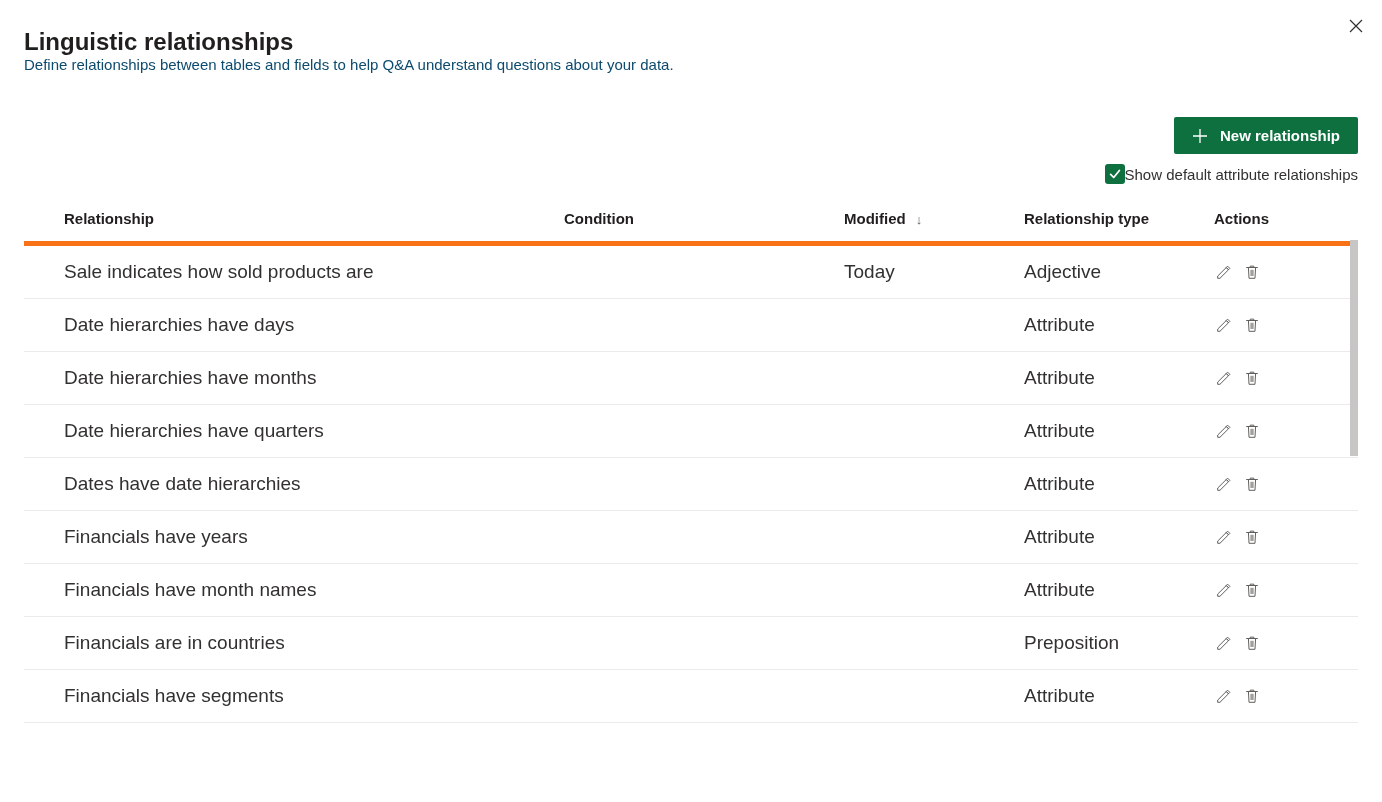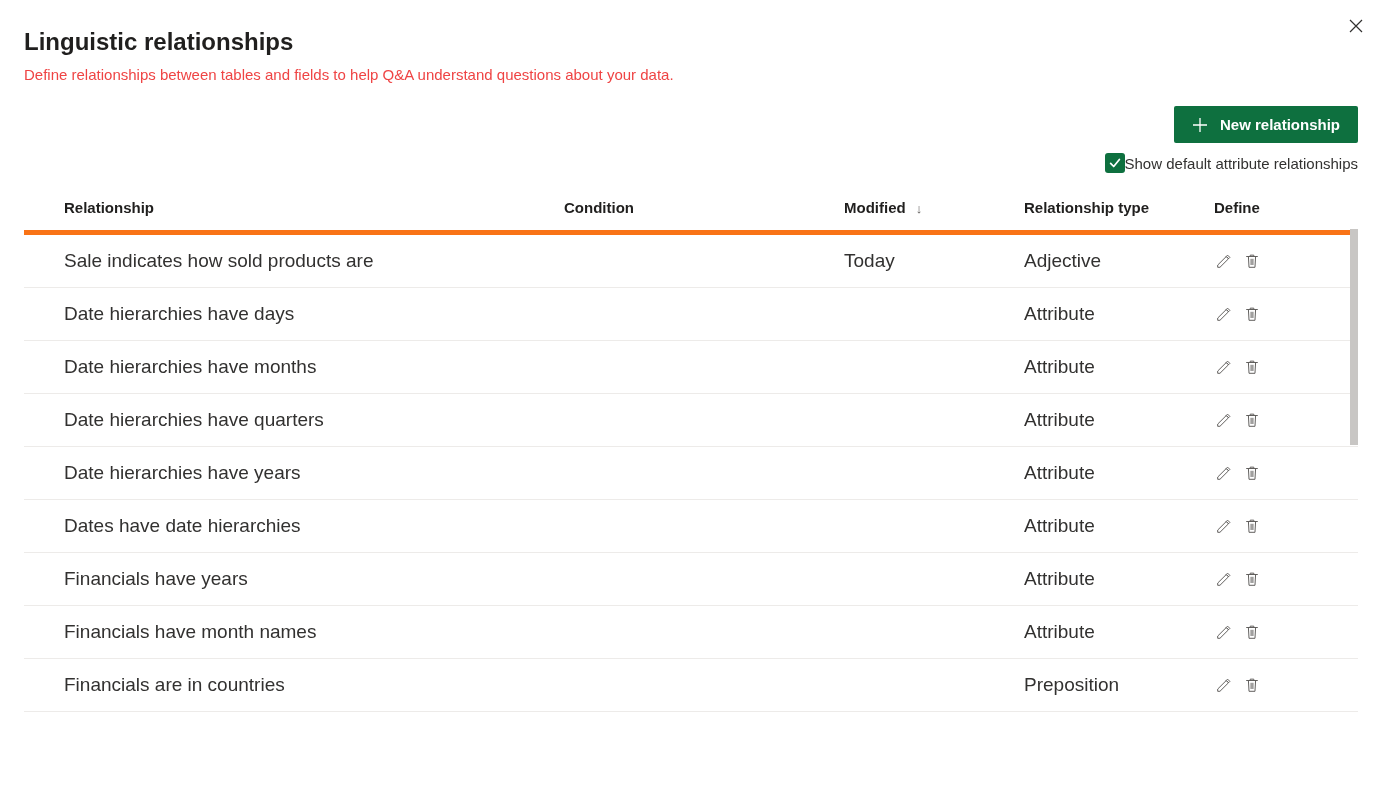--- a/index.html
+++ b/index.html
@@ -25,26 +25,25 @@
       justify-content: center;
       color: #323130;
     }
     .container {
       padding: 28px 24px 0 24px;
     }
     .title {
       font-size: 24px;
       font-weight: 600;
       color: #201f1e;
-      margin-bottom: 10px;
     }
     .subtitle {
       font-size: 15px;
-      color: #ef4444;
-      margin-bottom: 23px;
+      color: #0c4a6e;
+      margin-bottom: 44px;
     }
     .toolbar {
       display: flex;
       flex-direction: column;
       align-items: flex-end;
       gap: 10px;
       margin-bottom: 12px;
       padding-right: 0px;
     }
     .new-rel-btn {
@@ -180,21 +179,21 @@
       </colgroup>
       <thead>
         <tr>
           <th>Relationship</th>
           <th>Condition</th>
           <th>
             <span>Modified</span>
             <span class="sort-arrow">↓</span>
           </th>
           <th>Relationship type</th>
-          <th>Define</th>
+          <th>Actions</th>
         </tr>
       </thead>
       <tbody id="rows-body">
           <tr>
             <td>Sale indicates how sold products are</td>
             <td></td>
             <td>Today</td>
             <td>Adjective</td>
             <td>
               <div class="actions-cell">
@@ -265,40 +264,20 @@
                 </span>
                 <span class="icon-btn">
                   <svg width="18" height="18" viewBox="0 0 20 20">
                     <path d="M4 5 H16 M8 5 V3.5 H12 V5 M6 5 L6.7 17 H13.3 L14 5 M9 8 V14 M11 8 V14" fill="none" stroke="currentColor" stroke-width="1.1" stroke-linecap="round" stroke-linejoin="round"></path>
                   </svg>
                 </span>
               </div>
             </td>
           </tr>
           <tr>
-            <td>Date hierarchies have years</td>
-            <td></td>
-            <td></td>
-            <td>Attribute</td>
-            <td>
-              <div class="actions-cell">
-                <span class="icon-btn">
-                  <svg width="18" height="18" viewBox="0 0 20 20">
-                    <path d="M3 14.5 L3 17 L5.5 17 L15 7.5 L12.5 5 L3 14.5 Z M14 3.5 L16.5 6 L15 7.5 L12.5 5 L14 3.5 Z" fill="none" stroke="currentColor" stroke-width="1.1" stroke-linejoin="round"></path>
-                  </svg>
-                </span>
-                <span class="icon-btn">
-                  <svg width="18" height="18" viewBox="0 0 20 20">
-                    <path d="M4 5 H16 M8 5 V3.5 H12 V5 M6 5 L6.7 17 H13.3 L14 5 M9 8 V14 M11 8 V14" fill="none" stroke="currentColor" stroke-width="1.1" stroke-linecap="round" stroke-linejoin="round"></path>
-                  </svg>
-                </span>
-              </div>
-            </td>
-          </tr>
-          <tr>
             <td>Dates have date hierarchies</td>
             <td></td>
             <td></td>
             <td>Attribute</td>
             <td>
               <div class="actions-cell">
                 <span class="icon-btn">
                   <svg width="18" height="18" viewBox="0 0 20 20">
                     <path d="M3 14.5 L3 17 L5.5 17 L15 7.5 L12.5 5 L3 14.5 Z M14 3.5 L16.5 6 L15 7.5 L12.5 5 L14 3.5 Z" fill="none" stroke="currentColor" stroke-width="1.1" stroke-linejoin="round"></path>
                   </svg>
@@ -349,20 +328,40 @@
                   </svg>
                 </span>
               </div>
             </td>
           </tr>
           <tr>
             <td>Financials are in countries</td>
             <td></td>
             <td></td>
             <td>Preposition</td>
+            <td>
+              <div class="actions-cell">
+                <span class="icon-btn">
+                  <svg width="18" height="18" viewBox="0 0 20 20">
+                    <path d="M3 14.5 L3 17 L5.5 17 L15 7.5 L12.5 5 L3 14.5 Z M14 3.5 L16.5 6 L15 7.5 L12.5 5 L14 3.5 Z" fill="none" stroke="currentColor" stroke-width="1.1" stroke-linejoin="round"></path>
+                  </svg>
+                </span>
+                <span class="icon-btn">
+                  <svg width="18" height="18" viewBox="0 0 20 20">
+                    <path d="M4 5 H16 M8 5 V3.5 H12 V5 M6 5 L6.7 17 H13.3 L14 5 M9 8 V14 M11 8 V14" fill="none" stroke="currentColor" stroke-width="1.1" stroke-linecap="round" stroke-linejoin="round"></path>
+                  </svg>
+                </span>
+              </div>
+            </td>
+          </tr>
+          <tr>
+            <td>Financials have segments</td>
+            <td></td>
+            <td></td>
+            <td>Attribute</td>
             <td>
               <div class="actions-cell">
                 <span class="icon-btn">
                   <svg width="18" height="18" viewBox="0 0 20 20">
                     <path d="M3 14.5 L3 17 L5.5 17 L15 7.5 L12.5 5 L3 14.5 Z M14 3.5 L16.5 6 L15 7.5 L12.5 5 L14 3.5 Z" fill="none" stroke="currentColor" stroke-width="1.1" stroke-linejoin="round"></path>
                   </svg>
                 </span>
                 <span class="icon-btn">
                   <svg width="18" height="18" viewBox="0 0 20 20">
                     <path d="M4 5 H16 M8 5 V3.5 H12 V5 M6 5 L6.7 17 H13.3 L14 5 M9 8 V14 M11 8 V14" fill="none" stroke="currentColor" stroke-width="1.1" stroke-linecap="round" stroke-linejoin="round"></path>

